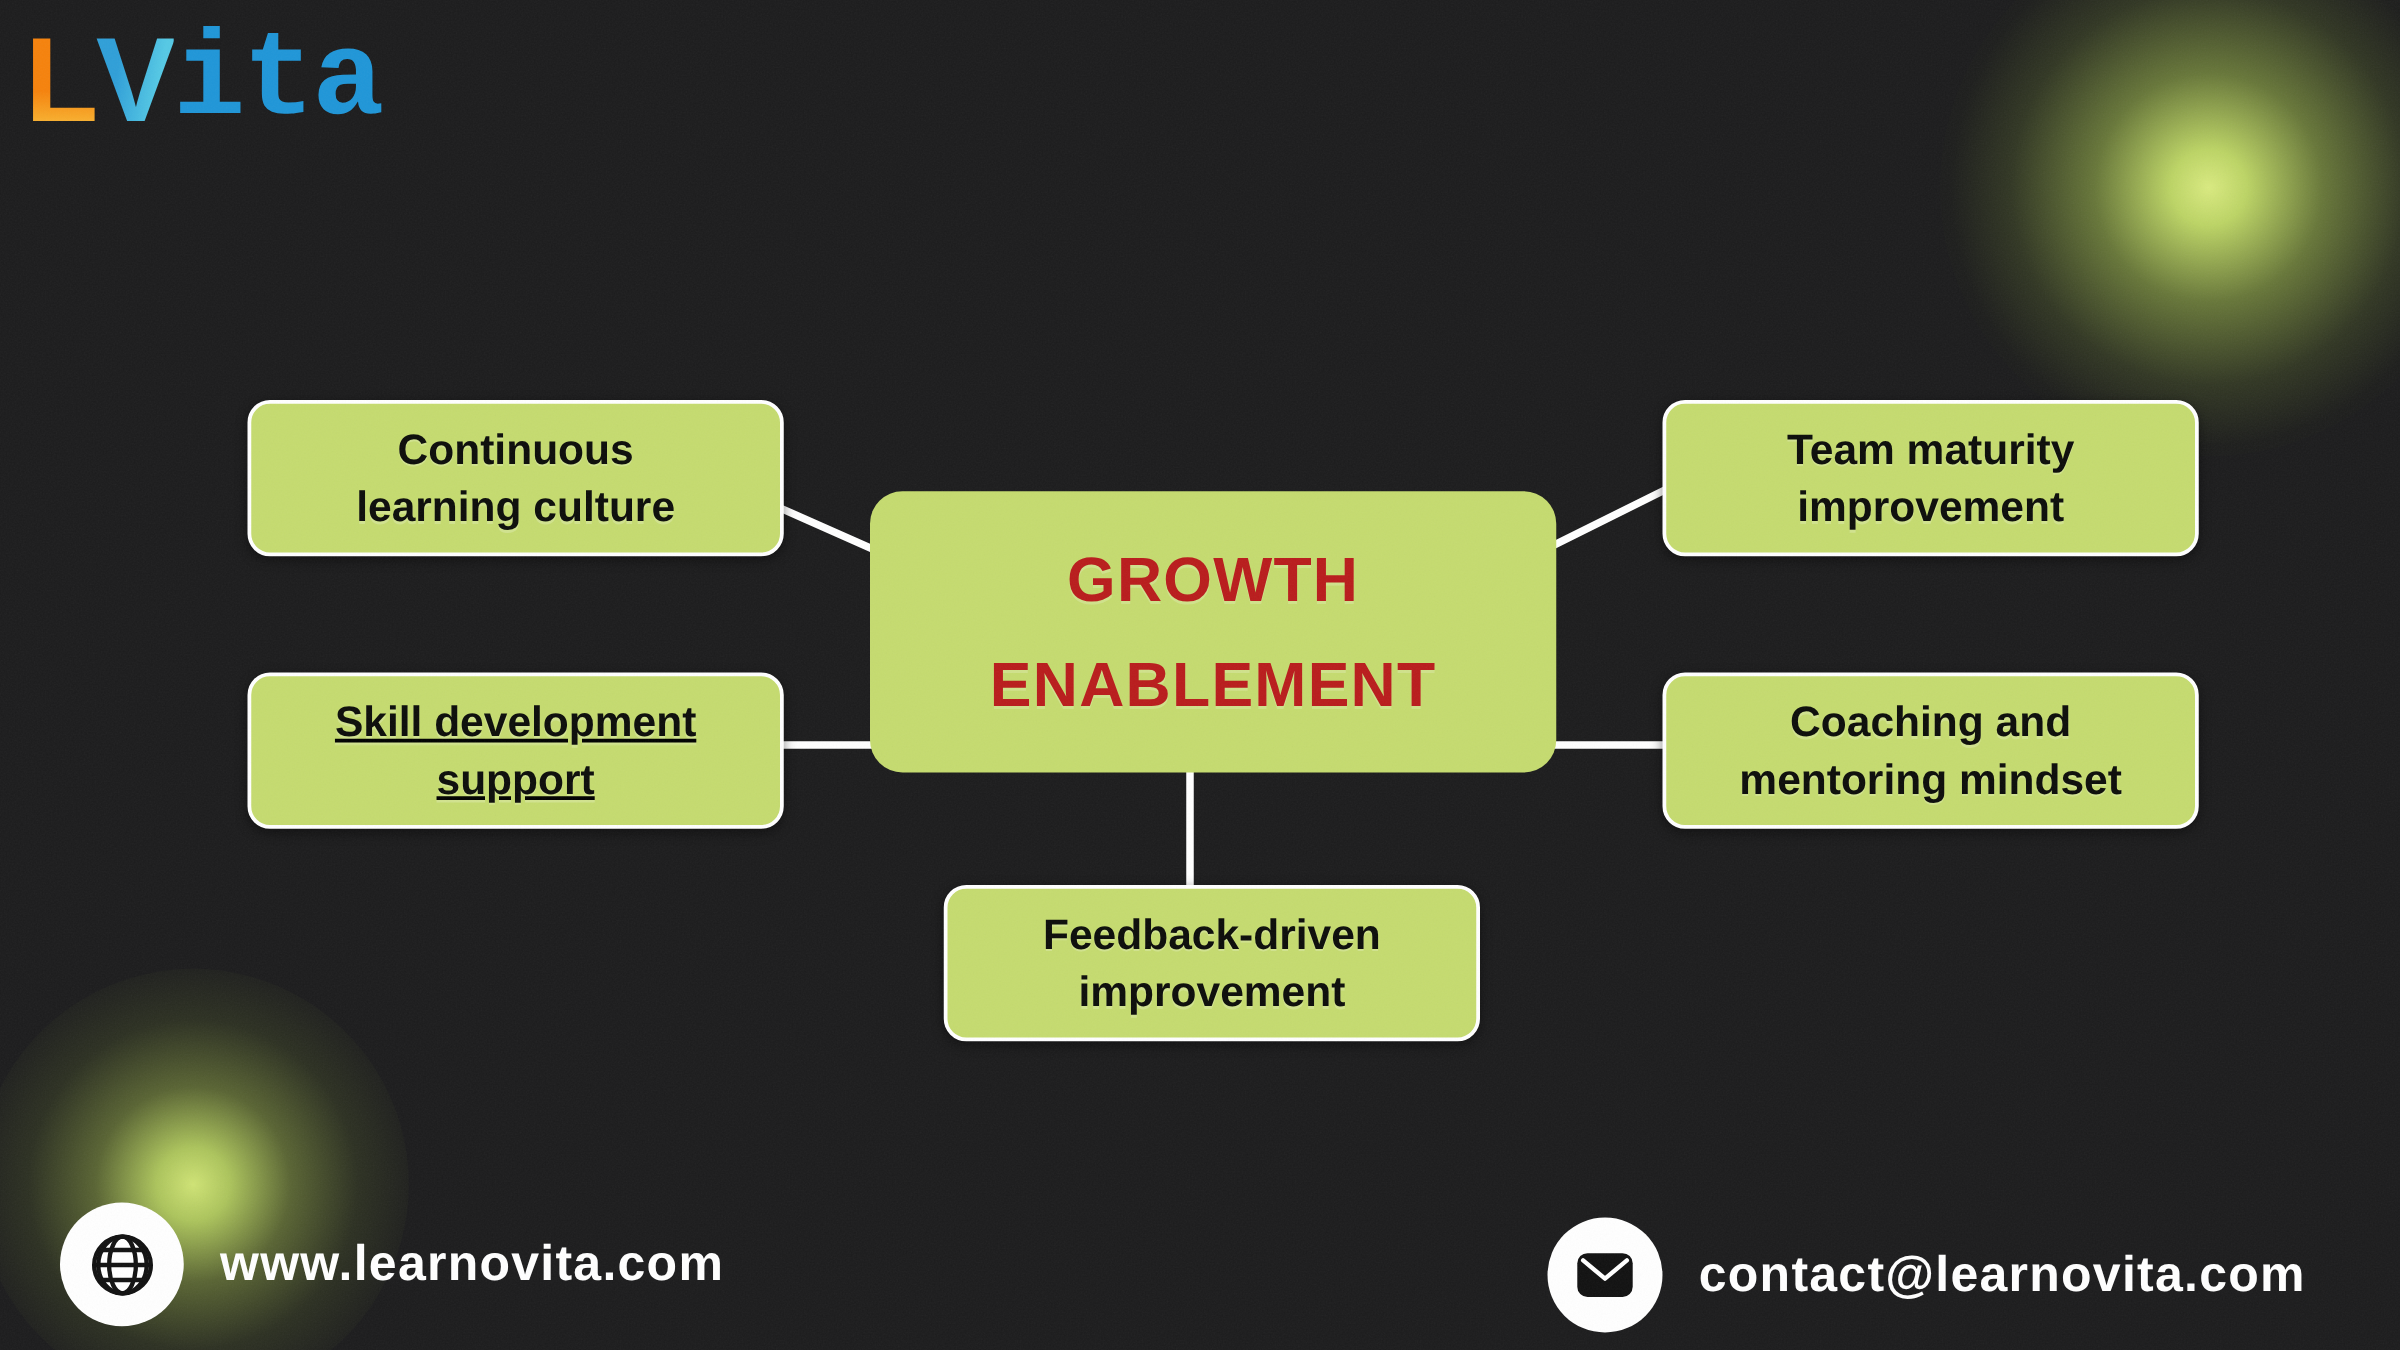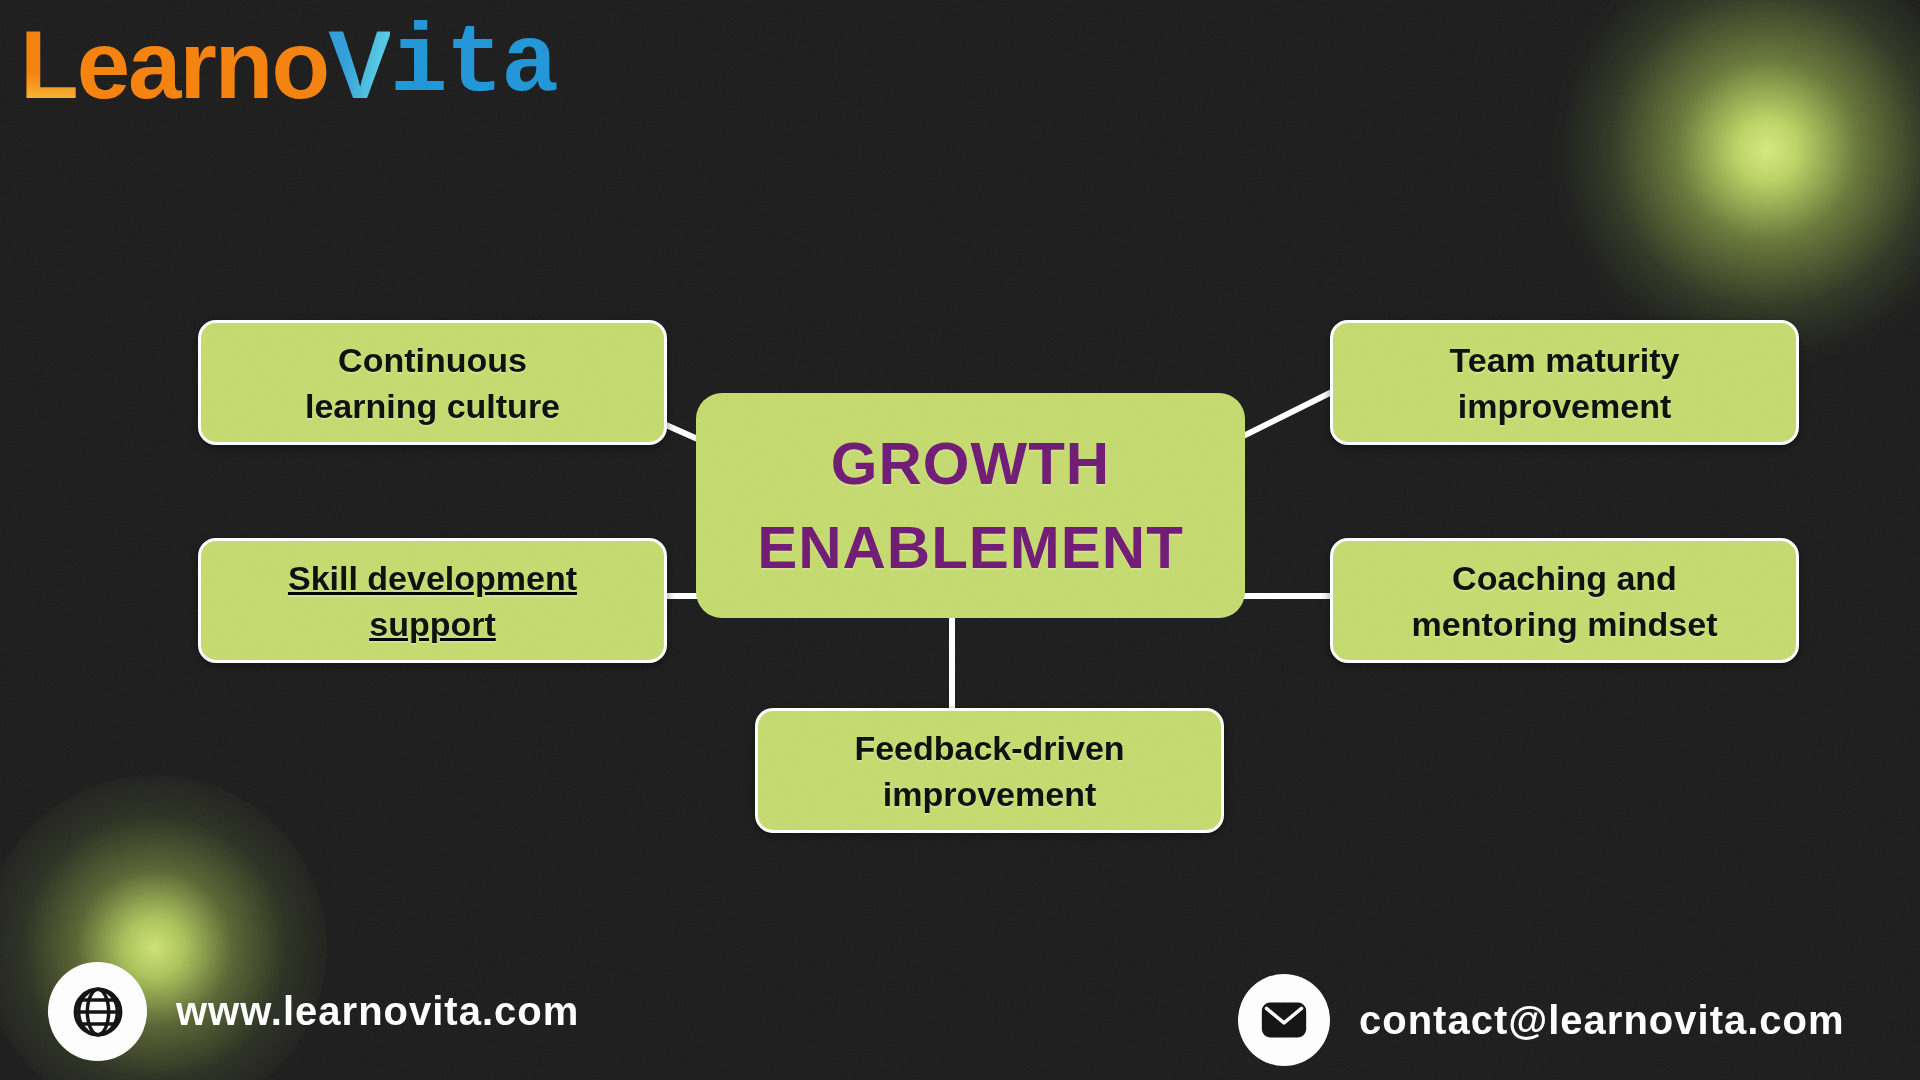--- a/index.html
+++ b/index.html
@@ -38,40 +38,40 @@
     -webkit-background-clip:text;background-clip:text;color:transparent;
   }
   .lg-ita{color:#1f96d8;font-family:Liberation Mono, monospace;}
   
   .connectors{position:absolute;left:0;top:0;z-index:1;}
   
   .node{
     position:absolute;z-index:2;box-sizing:border-box;
     background:#c5db6f;border:3px solid #ffffff;border-radius:18px;
     display:flex;flex-direction:column;justify-content:center;align-items:center;
-    width:469px;height:125px;
+    width:429px;height:125px;
     box-shadow:0 3px 9px rgba(0,0,0,.45);
   }
   .node-line{
     font-size:34px;font-weight:bold;color:#0c0d0a;line-height:46px;
     text-align:center;text-shadow:0 2px 0 rgba(255,255,255,.22);
   }
   .node-tl{left:198px;top:320px;}
   .node-tr{left:1330px;top:320px;}
   .node-ml{left:198px;top:538px;text-decoration:underline;}
   .node-mr{left:1330px;top:538px;}
   .node-b {left:755px;top:708px;}
   .center-node{
     position:absolute;z-index:2;box-sizing:border-box;
     left:696px;top:393px;width:549px;height:225px;
     background:#c5db6f;border-radius:26px;
     display:flex;flex-direction:column;justify-content:center;align-items:center;
   }
   .center-line{
-    font-size:60px;font-weight:bold;color:#701a75;line-height:84px;
+    font-size:50px;font-weight:bold;color:#b91c1c;line-height:84px;
     letter-spacing:1px;text-align:center;text-shadow:0 2px 0 rgba(255,255,255,.2);
   }
   
   .footer-item{position:absolute;z-index:3;display:flex;align-items:center;gap:29px;}
   .footer-left{left:48px;top:962px;}
   .footer-right{left:1238px;top:974px;}
   .icon-circle{
     background:#ffffff;border-radius:50%;
     display:flex;align-items:center;justify-content:center;flex:0 0 auto;
   }
@@ -86,21 +86,20 @@
 </head>
 <body>
 
 <div class="canvas">
 
   <div class="glow glow-tr"></div>
   <div class="glow glow-bl"></div>
 
   <div class="logo">
     <span class="lg-l">L</span>
-      <span class="lg-earno">earno</span>
       <span class="lg-v">V</span>
       <span class="lg-ita">ita</span>
   </div>
 
   <svg class="connectors" width="1920" height="1080">
     <line x1="560" y1="378" x2="745" y2="460" stroke="#ffffff" stroke-width="6" stroke-linecap="round"></line>
     <line x1="1360" y1="378" x2="1195" y2="460" stroke="#ffffff" stroke-width="6" stroke-linecap="round"></line>
     <line x1="575" y1="596" x2="745" y2="596" stroke="#ffffff" stroke-width="6" stroke-linecap="round"></line>
     <line x1="1195" y1="596" x2="1345" y2="596" stroke="#ffffff" stroke-width="6" stroke-linecap="round"></line>
     <line x1="952" y1="590" x2="952" y2="715" stroke="#ffffff" stroke-width="6" stroke-linecap="round"></line>

